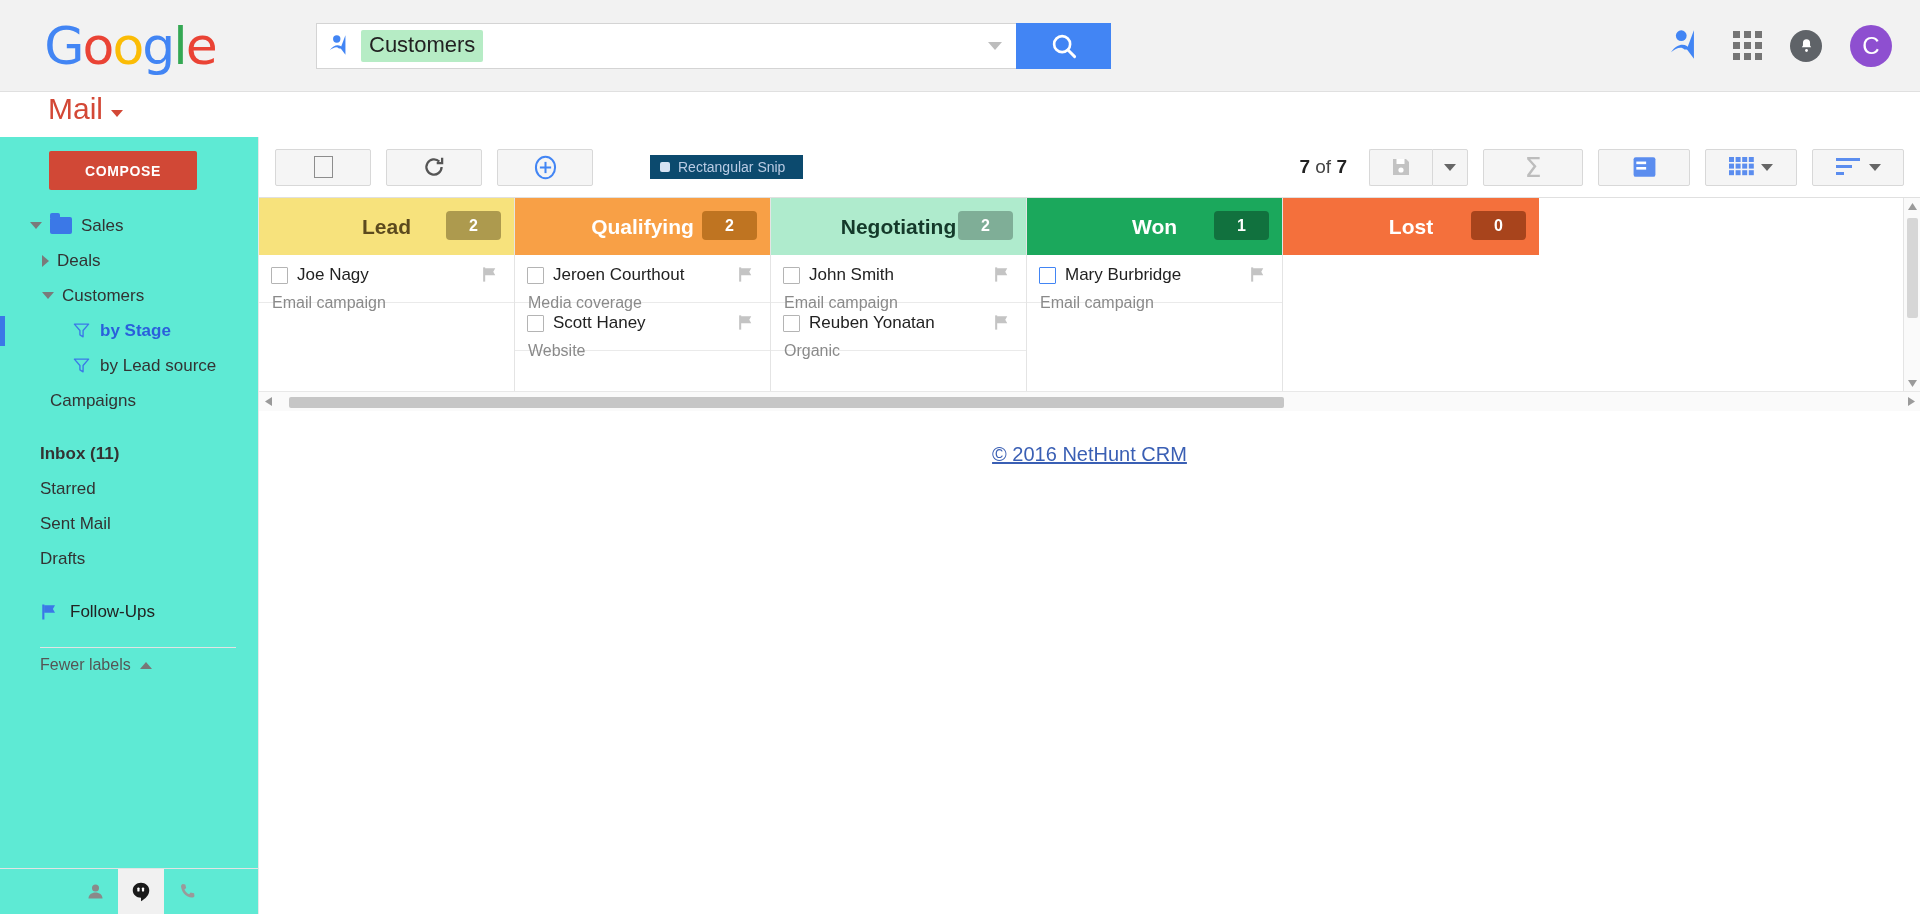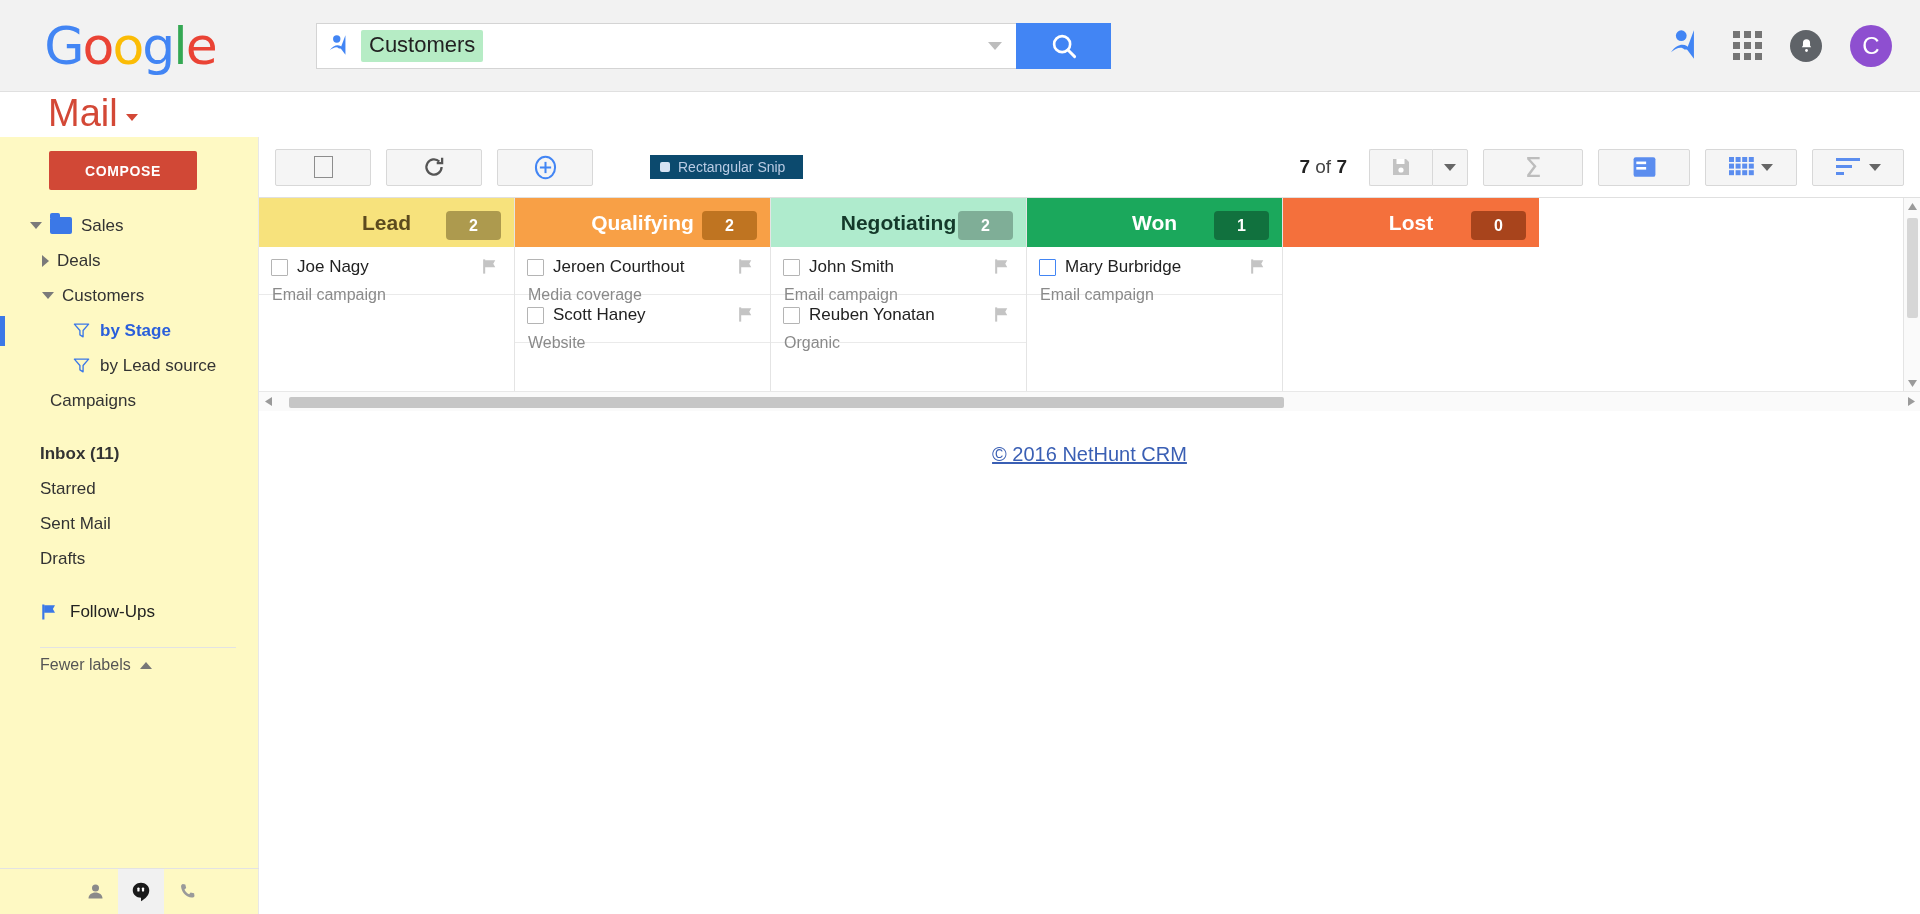--- a/index.html
+++ b/index.html
@@ -50,28 +50,28 @@
   .apps-grid i { display: block; width: 7px; height: 7px; background: #757575; }
   .bell { width: 32px; height: 32px; border-radius: 50%; background: #5f6368;
           display: flex; align-items: center; justify-content: center; }
   .avatar { width: 42px; height: 42px; border-radius: 50%; background: #8E4FD0;
             color: #fff; font-size: 24px; display: flex; align-items: center;
             justify-content: center; cursor: pointer; }
 
   
   .mailrow { position: absolute; left: 0; top: 92px; width: 1920px; height: 45px;
              background: #fff; }
-  .mail-title { position: absolute; left: 48px; top: 0; font-size: 38px;
+  .mail-title { position: absolute; left: 48px; top: 0; font-size: 30px;
                 color: #D34836; display: flex; align-items: center; gap: 8px; cursor: pointer; }
   .mail-title .caret { width: 0; height: 0; border-left: 6px solid transparent;
     border-right: 6px solid transparent; border-top: 7px solid #D34836; margin-top: 8px; }
 
   
   .sidebar { position: absolute; left: 0; top: 137px; width: 259px; height: 777px;
-             background: #fef9c3; border-right: 1px solid #e8e8e8; }
+             background: #5eead4; border-right: 1px solid #e8e8e8; }
   .compose {
     margin: 14px auto 0 49px; width: 148px; height: 39px; background: #d14836;
     color: #fff; font-size: 14px; font-weight: bold; letter-spacing: .6px;
     border: none; border-radius: 2px; cursor: pointer;
   }
   .navlist { margin-top: 18px; font-size: 17px; color: #333; }
   .navrow { display: flex; align-items: center; height: 35px; padding-left: 30px; cursor: pointer; position: relative; }
   .tri-down { width: 0; height: 0; border-left: 6px solid transparent;
               border-right: 6px solid transparent; border-top: 7px solid #7a7a7a; }
   .tri-right { width: 0; height: 0; border-top: 6px solid transparent;
@@ -122,21 +122,21 @@
   .split .main { width: 63px; height: 37px; border-right: none; border-radius: 2px 0 0 2px; }
   .split .arrow { width: 36px; height: 37px; border-radius: 0 2px 2px 0; }
   .caret-sm { width: 0; height: 0; border-left: 6px solid transparent;
               border-right: 6px solid transparent; border-top: 7px solid #666; }
 
   
   .kanban-wrap { position: relative; height: 214px; border-top: 1px solid #e0e0e0; }
   .kanban { display: flex; height: 194px; overflow: hidden; }
   .col { width: 256px; flex: 0 0 256px; border-right: 1px solid #e4e4e4; }
   .col:last-child { border-right: none; }
-  .colhead { height: 49px; display: flex; align-items: center; justify-content: center;
+  .colhead { height: 57px; display: flex; align-items: center; justify-content: center;
              position: relative; font-size: 21px; font-weight: bold; text-align: right; }
   .badge { position: absolute; right: 13px; top: 13px; min-width: 55px; height: 29px;
            border-radius: 4px; display: flex; align-items: center; justify-content: center;
            font-size: 16px; font-weight: bold; }
   .card { height: 48px; border-bottom: 1px solid #eaeaea; padding: 10px 12px 0 12px; position: relative; cursor: pointer; }
   .cardtop { display: flex; align-items: center; gap: 9px; }
   .cb { width: 17px; height: 17px; border: 1px solid #b4b4b4; background: #fff; border-radius: 1px; cursor: pointer; }
   .cb.blue { border-color: #4285F4; }
   .cname { font-size: 17px; color: #222; }
   .flagmini { position: absolute; right: 14px; top: 10px; }

